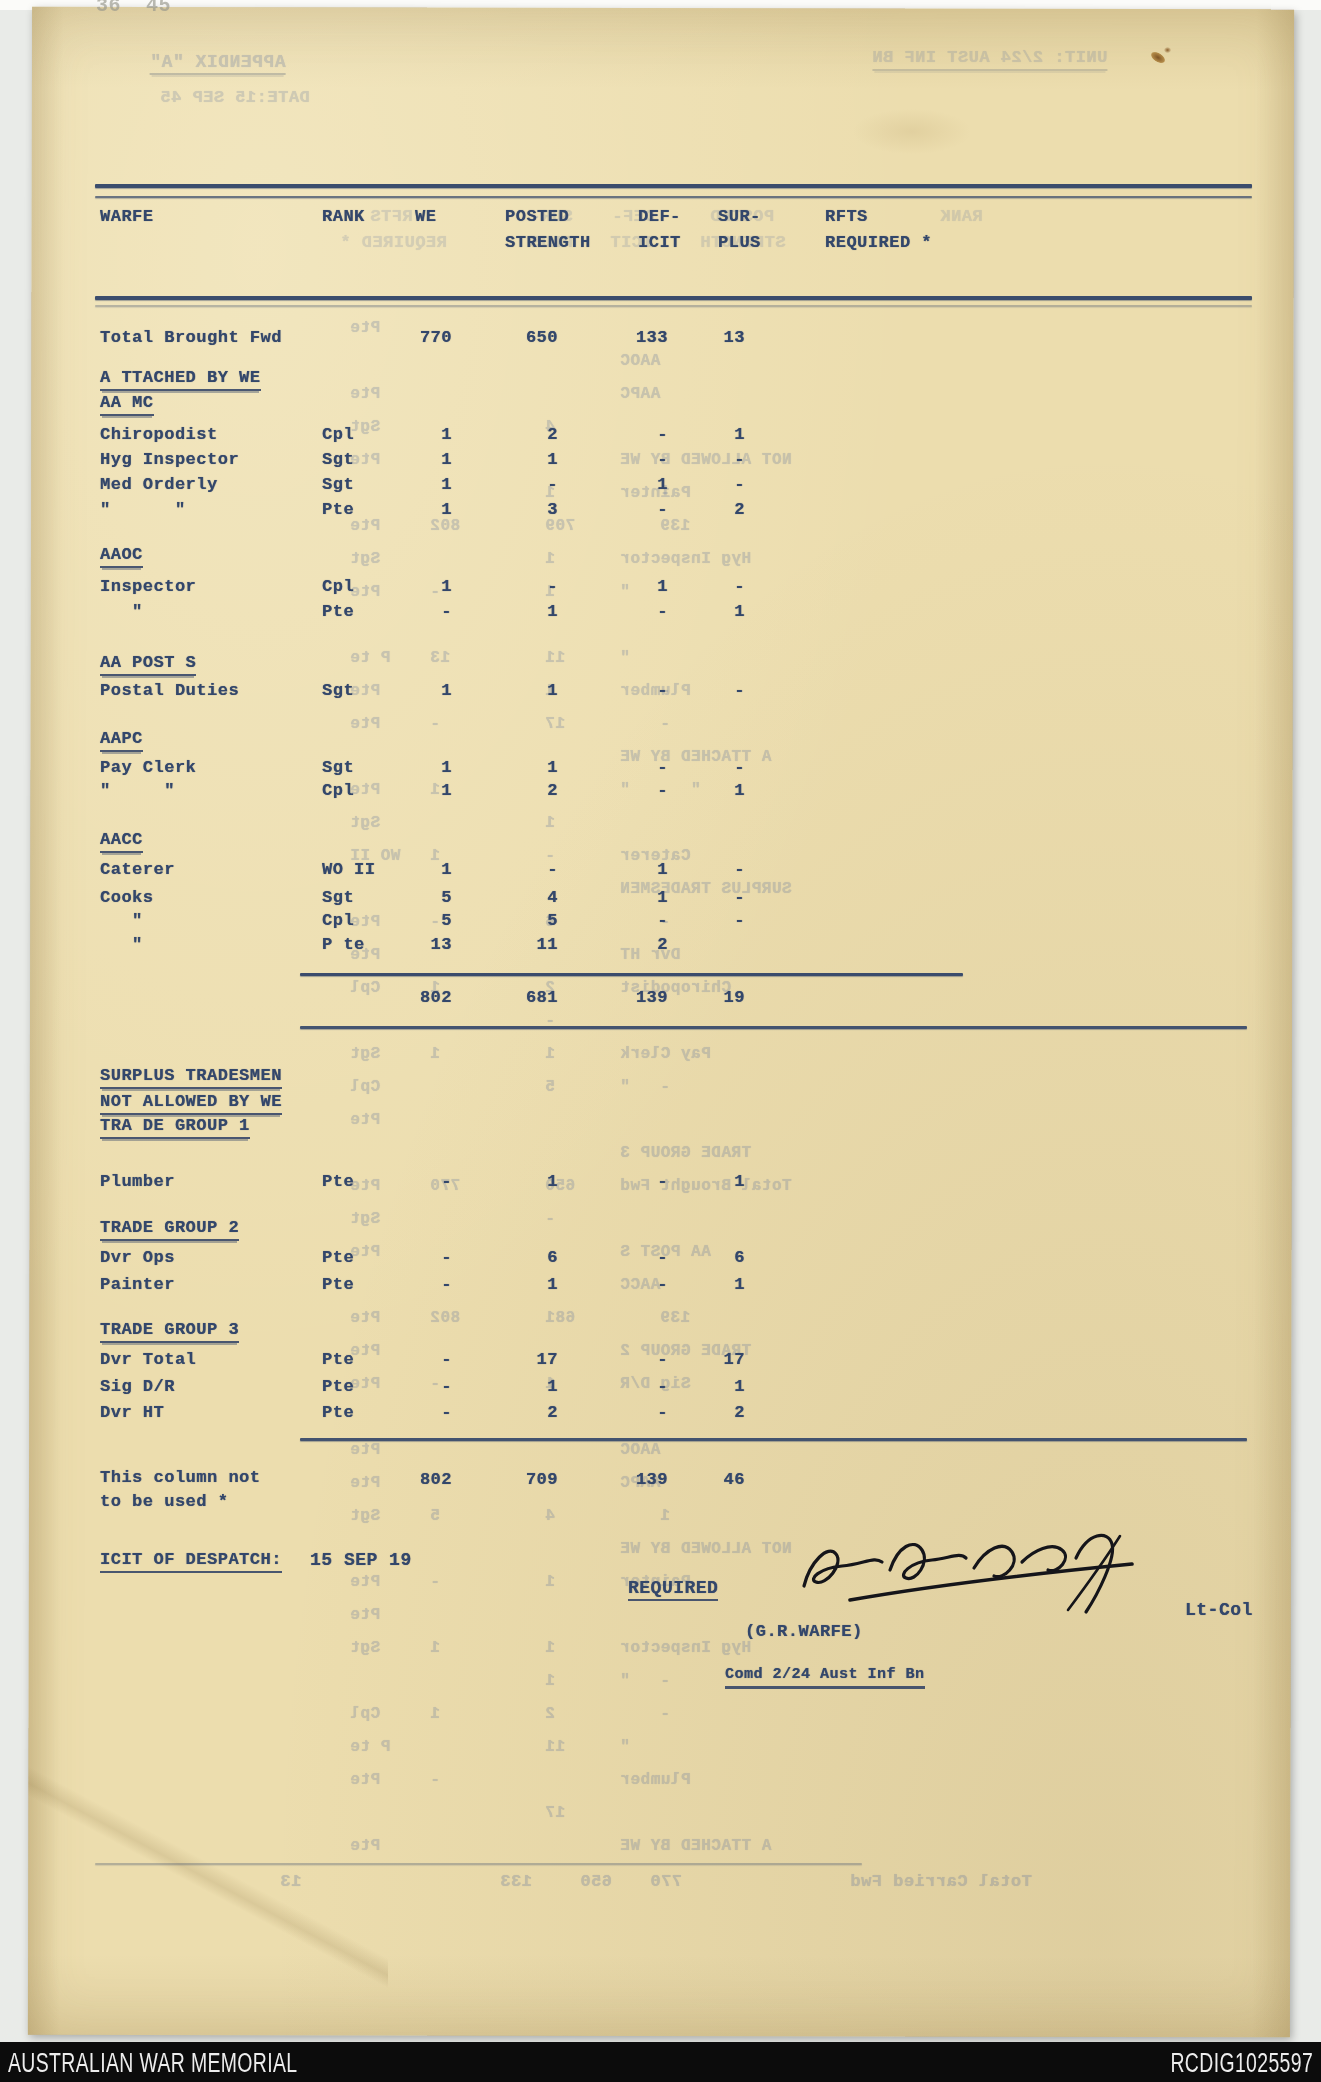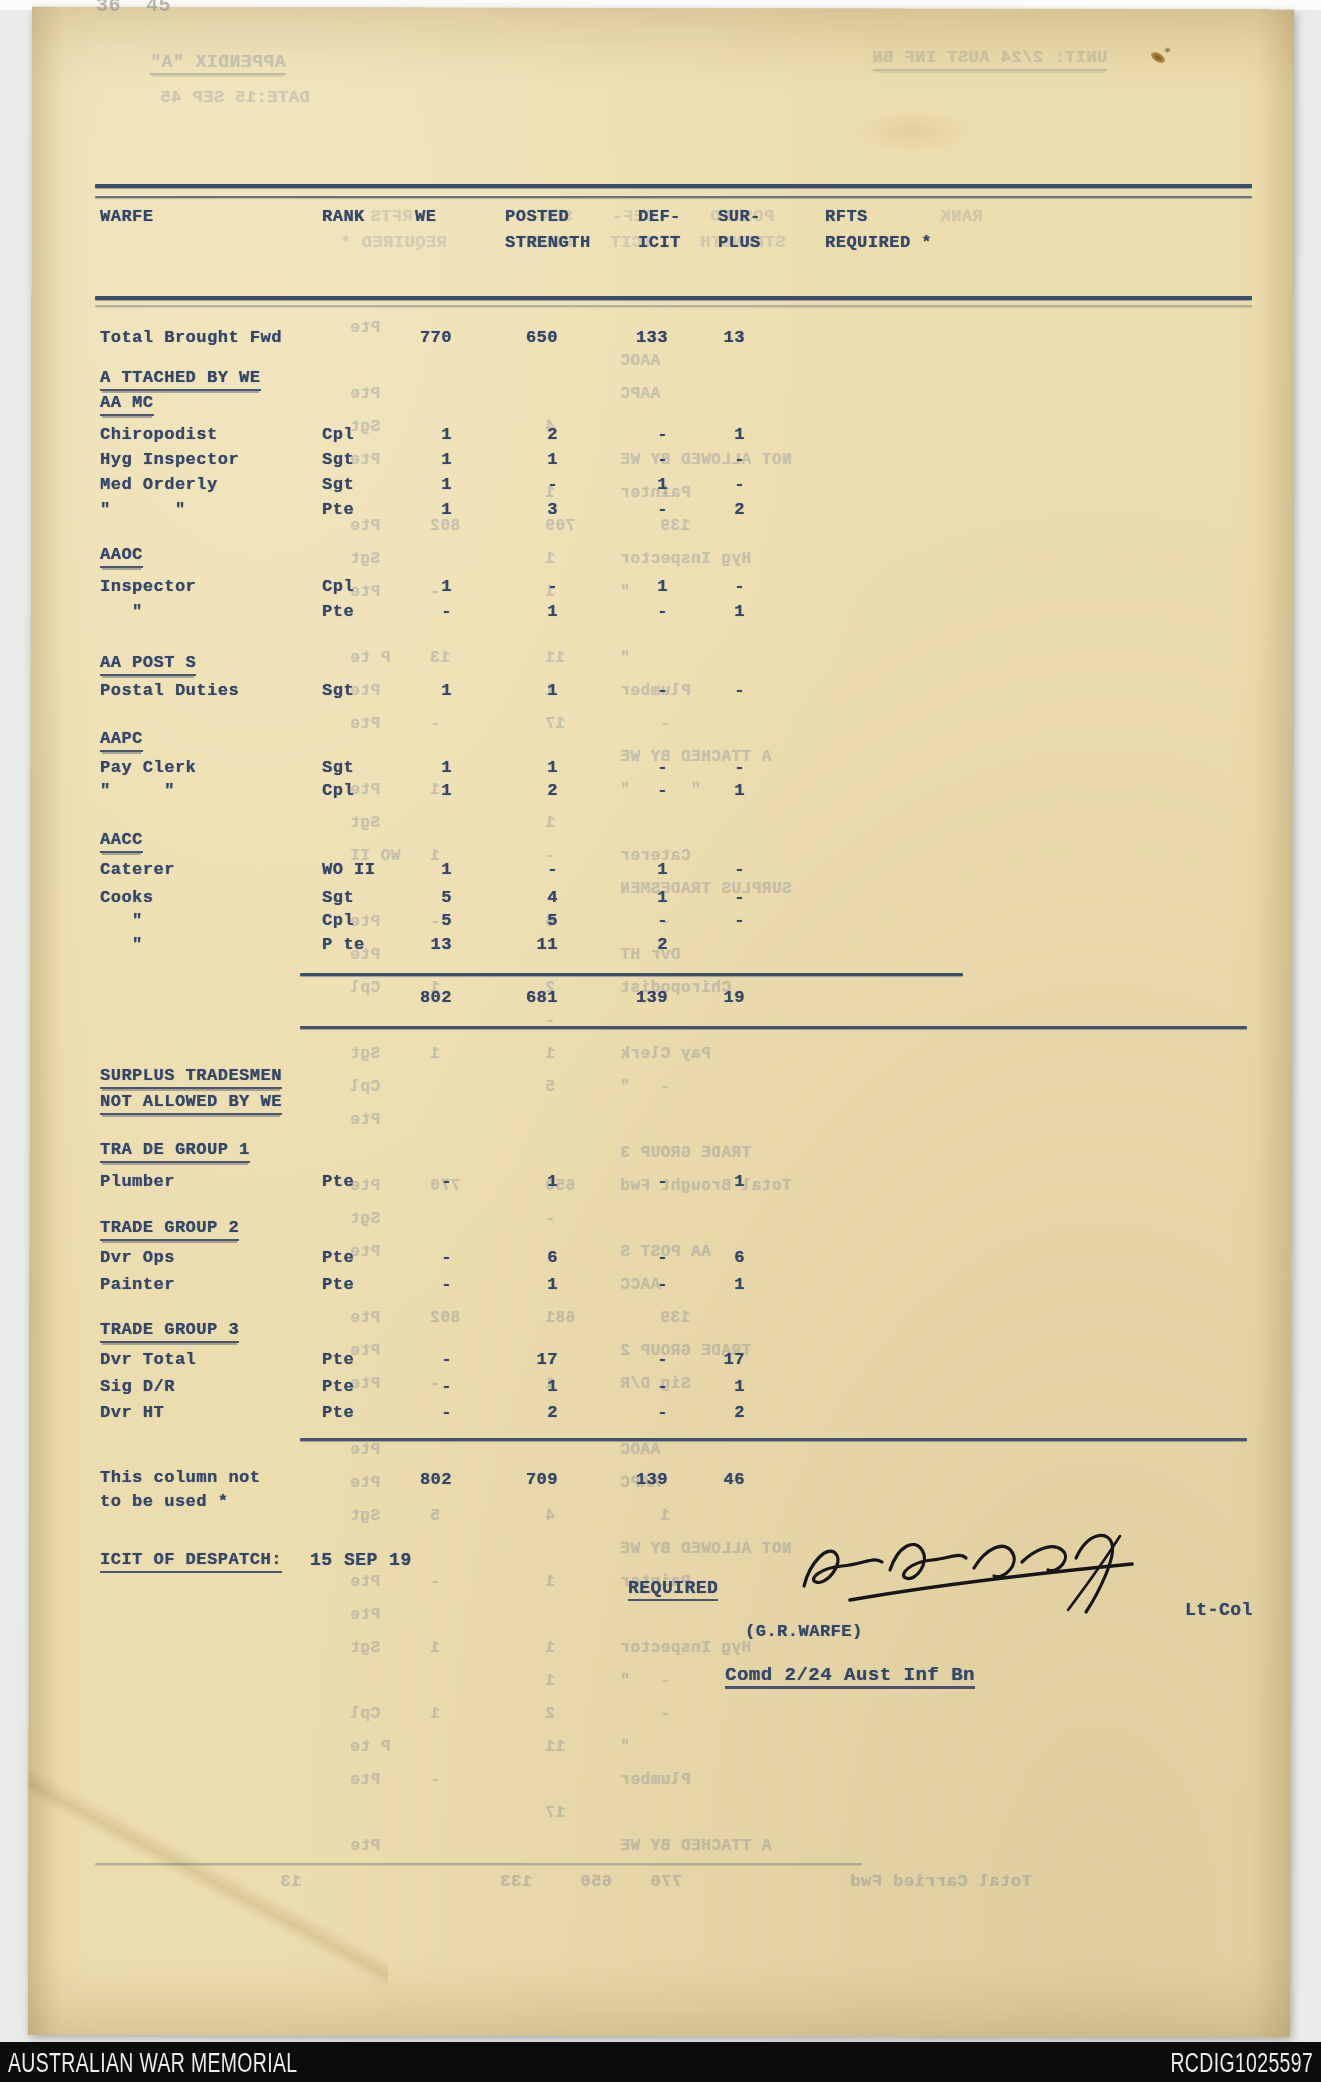--- a/index.html
+++ b/index.html
@@ -305,21 +305,21 @@
     <span class="t " style="left: 322px; top: 935px;">P te</span>
     <span class="t rnum" style="left: 362px; top: 935px;">13</span>
     <span class="t rnum" style="left: 468px; top: 935px;">11</span>
     <span class="t rnum" style="left: 578px; top: 935px;">2</span>
     <span class="t rnum" style="left: 362px; top: 988px;">802</span>
     <span class="t rnum" style="left: 468px; top: 988px;">681</span>
     <span class="t rnum" style="left: 578px; top: 988px;">139</span>
     <span class="t rnum" style="left: 655px; top: 988px;">19</span>
     <span class="t sec-u" style="left: 100px; top: 1066px;">SURPLUS TRADESMEN</span>
     <span class="t sec-u" style="left: 100px; top: 1092px;">NOT ALLOWED BY WE</span>
-    <span class="t sec-u" style="left: 100px; top: 1140px;">TRA DE GROUP 1</span>
+    <span class="t sec-u" style="left: 100px; top: 1116px;">TRA DE GROUP 1</span>
     <span class="t " style="left: 100px; top: 1172px;">Plumber</span>
     <span class="t " style="left: 322px; top: 1172px;">Pte</span>
     <span class="t rnum" style="left: 362px; top: 1172px;">-</span>
     <span class="t rnum" style="left: 468px; top: 1172px;">1</span>
     <span class="t rnum" style="left: 578px; top: 1172px;">-</span>
     <span class="t rnum" style="left: 655px; top: 1172px;">1</span>
     <span class="t sec-u" style="left: 100px; top: 1218px;">TRADE GROUP 2</span>
     <span class="t " style="left: 100px; top: 1248px;">Dvr Ops</span>
     <span class="t " style="left: 322px; top: 1248px;">Pte</span>
     <span class="t rnum" style="left: 362px; top: 1248px;">-</span>
@@ -355,21 +355,21 @@
     <span class="t rnum" style="left: 468px; top: 1470px;">709</span>
     <span class="t rnum" style="left: 578px; top: 1470px;">139</span>
     <span class="t rnum" style="left: 655px; top: 1470px;">46</span>
     <span class="t " style="left: 100px; top: 1468px;">This column not</span>
     <span class="t " style="left: 100px; top: 1492px; text-align: right;">to be used *</span>
     <span class="t u" style="left: 100px; top: 1550px;">ICIT OF DESPATCH:</span>
     <span class="t " style="left: 310px; top: 1550px; font-size: 18px;">15 SEP 19</span>
     <span class="t u" style="left: 628px; top: 1578px; font-size: 18px;">REQUIRED</span>
     <span class="t " style="left: 1185px; top: 1600px; font-size: 18px;">Lt-Col</span>
     <span class="t " style="left: 745px; top: 1622px;">(G.R.WARFE)</span>
-    <span class="t u" style="left: 725px; top: 1665px; font-size: 19px; border-bottom-width: 3px;">Comd 2/24 Aust Inf Bn</span>
+    <span class="t u" style="left: 725px; top: 1665px; font-size: 15px; border-bottom-width: 3px;">Comd 2/24 Aust Inf Bn</span>
   </div>
 
 <svg class="sig-svg" style="left:790px;top:1528px;" width="395" height="100" viewBox="0 0 395 100">
   <g fill="none" stroke="#15151a" stroke-width="3.2" stroke-linecap="round">
     <path d="M14,58 C20,34 38,16 46,26 C54,36 36,58 26,54 C18,51 30,40 52,38 C74,36 84,28 92,34"></path>
     <path d="M100,42 C108,18 124,10 132,22 C140,34 126,54 116,50 C108,47 120,34 142,32 C160,30 170,24 176,30"></path>
     <path d="M184,40 C196,20 214,12 222,24 C230,36 214,52 204,48"></path>
     <path d="M232,34 C244,22 262,14 272,22 C282,30 268,46 258,42"></path>
     <path d="M286,30 C298,4 318,2 322,16 C326,30 308,66 296,84"></path>
     <path d="M60,72 C140,58 240,46 342,36" stroke-width="3.6"></path>

